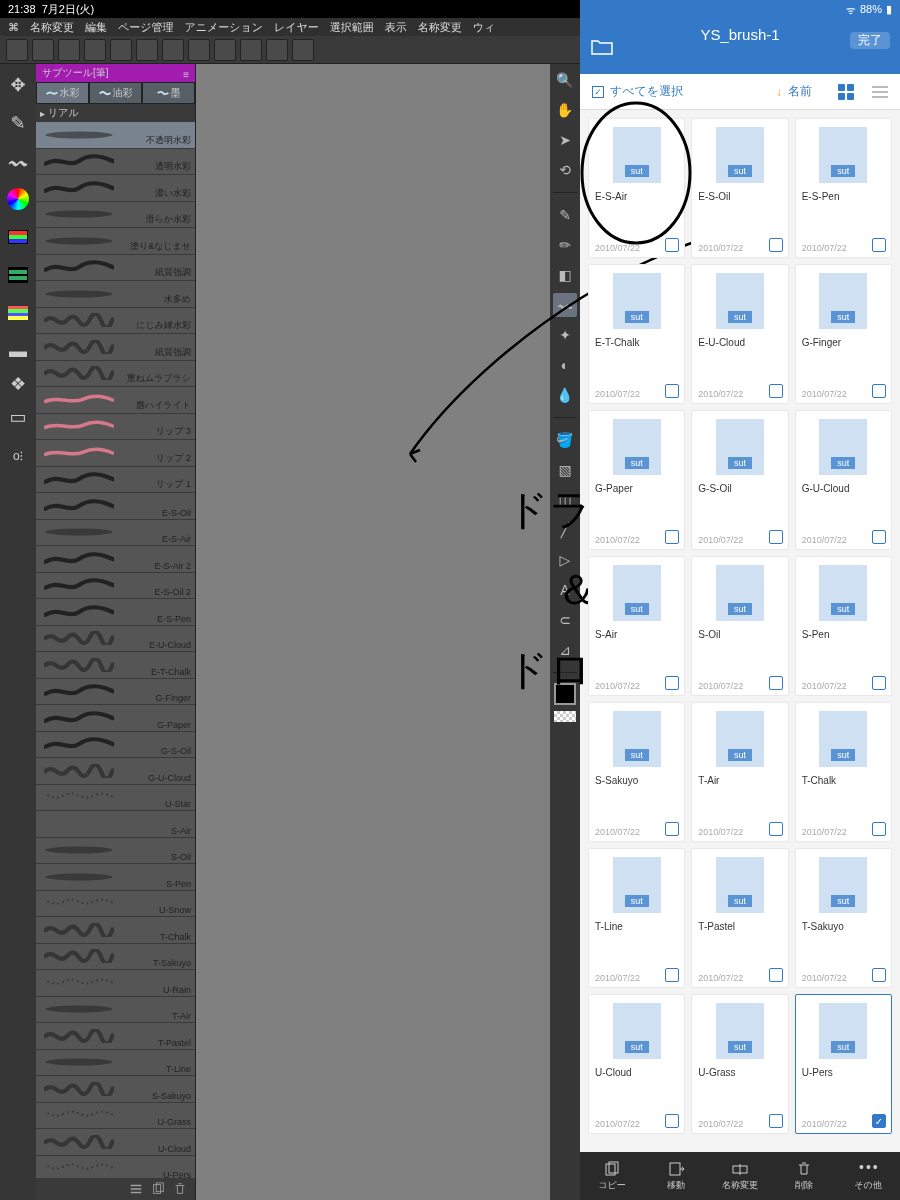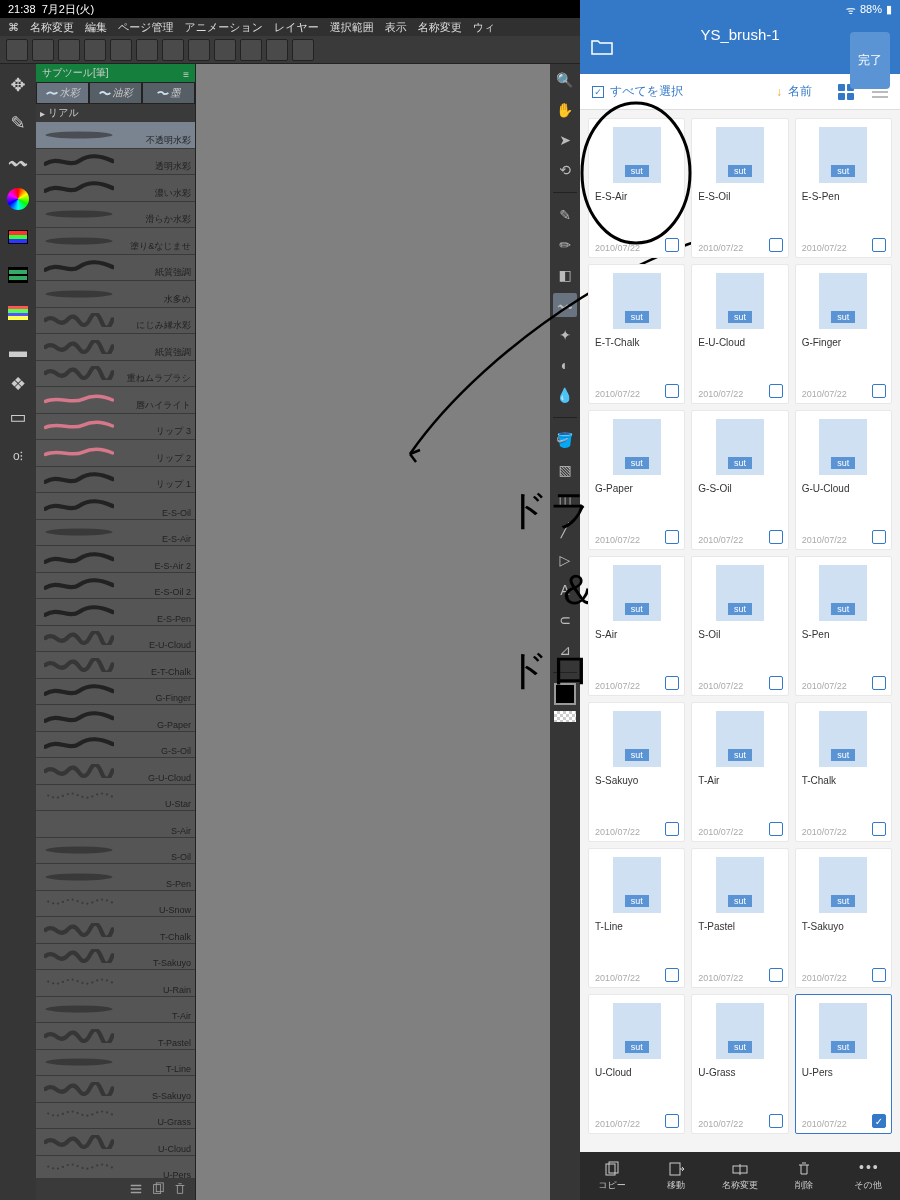--- a/index.html
+++ b/index.html
@@ -16,22 +16,22 @@
   #body { flex:1; display:flex; min-height:0; }
   #lefticons { width:36px; background:#363636; display:flex; flex-direction:column; align-items:center; gap:12px; padding-top:8px; }
   .licon { width:26px; height:26px; display:flex; align-items:center; justify-content:center; color:#ccc; font-size:18px; }
   .colorwheel { width:22px; height:22px; border-radius:50%; background:conic-gradient(red,yellow,lime,cyan,blue,magenta,red); }
   .palette { width:20px; height:14px; background:linear-gradient(#f33 33%,#3f3 33% 66%,#33f 66%); border:1px solid #000; }
   .filmstrip { width:20px; height:16px; background:repeating-linear-gradient(#000 0 2px,#3a6 2px 6px); border:1px solid #000; }
   .bars { width:20px; height:14px; background:linear-gradient(#f55 25%,#5f5 25% 50%,#55f 50% 75%,#ff5 75%); }
   .stack { width:20px; height:16px; color:#ccc; font-size:18px; }
   
   #subtool { width:160px; background:#4a4a4a; display:flex; flex-direction:column; border-right:1px solid #222; }
-  #subtool-h { background:#15803d; color:#ccc; font-size:10px; padding:2px 6px; display:flex; justify-content:space-between; align-items:flex-end; }
-  #subtool-tabs { display:flex; background:#5eead4;font-style:italic; }
+  #subtool-h { background:#a21caf; color:#ccc; font-size:10px; padding:2px 6px; display:flex; justify-content:space-between; align-items:flex-end; }
+  #subtool-tabs { display:flex; background:#5eead4; }
   .sttab { flex:1; font-size:10px; color:#ccc; padding:3px 2px; text-align:center; background:#565e66; border:1px solid #222; display:flex; align-items:center; gap:2px; justify-content:center; }
   .sttab.sel { background:#6a7480; }
   .sttab svg { width:12px; height:8px; }
   #subtool-sub { background:#3a3a3a; font-size:10px; color:#ccc; padding:2px 4px; display:flex; align-items:center; gap:3px; }
   #brushlist { flex:1; overflow:hidden; background:#555; }
   .brush { height:26.5px; border-bottom:1px solid #3a3a3a; display:flex; align-items:center; padding:0 4px; position:relative; }
   .brush.sel { background:#7a8490; }
   .brush .prev { flex:1; height:18px; position:relative; }
   .brush .lbl { font-size:9px; color:#222; position:absolute; right:4px; bottom:1px; }
   #subtool-foot { height:22px; background:#3a3a3a; display:flex; align-items:center; justify-content:flex-end; gap:8px; padding:0 8px; }
@@ -52,21 +52,21 @@
   
   #hand { position:absolute; left:210px; top:100px; pointer-events:none; }
   
   
   #right { width:320px; height:100%; background:#fff; display:flex; flex-direction:column; }
   #r-status { height:18px; background:#3379c7; color:#fff; font-size:11px; display:flex; align-items:center; justify-content:flex-end; padding:0 8px; gap:4px; }
   #r-nav { height:56px; background:#3379c7; color:#fff; display:flex; align-items:center; padding:0 10px; position:relative; }
   #r-nav .folder { width:24px; height:20px; }
   #r-nav .title { position:absolute; left:0; right:0; text-align:center; font-size:15px; top:8px; }
   #r-nav .sub { position:absolute; left:0; right:0; text-align:center; font-size:10px; top:28px; opacity:.85; }
-  #r-nav .done { position:absolute; right:10px; top:14px; background:#5a94d4; padding:20px 8px; border-radius:4px; font-size:12px; }
+  #r-nav .done { position:absolute; right:10px; top:14px; background:#5a94d4; padding:0 8px; border-radius:4px; font-size:12px; }
   #r-toolbar { height:36px; border-bottom:1px solid #ddd; display:flex; align-items:center; padding:0 12px; font-size:12px; color:#3379c7; gap:6px; }
   #r-toolbar .sp { flex:1; }
   .vgrid { width:16px; height:16px; display:grid; grid-template:repeat(2,1fr)/repeat(2,1fr); gap:2px; }
   .vgrid span { background:#3379c7; border-radius:1px; }
   .vlist { width:16px; height:16px; display:flex; flex-direction:column; gap:3px; justify-content:center; }
   .vlist span { height:2px; background:#bbb; }
   #r-grid { flex:1; overflow:hidden; display:grid; grid-template-columns:repeat(3,1fr); gap:6px; padding:8px; align-content:start; background:#f4f4f4; }
   .file { background:#fff; border:1px solid #e8e8e8; border-radius:2px; padding:6px 6px 4px; display:flex; flex-direction:column; align-items:center; position:relative; height:140px; }
   .file.sel { border:1.5px solid #3379c7; }
   .thumb { width:48px; height:56px; background:#cfe0f2; position:relative; margin-top:2px; }

